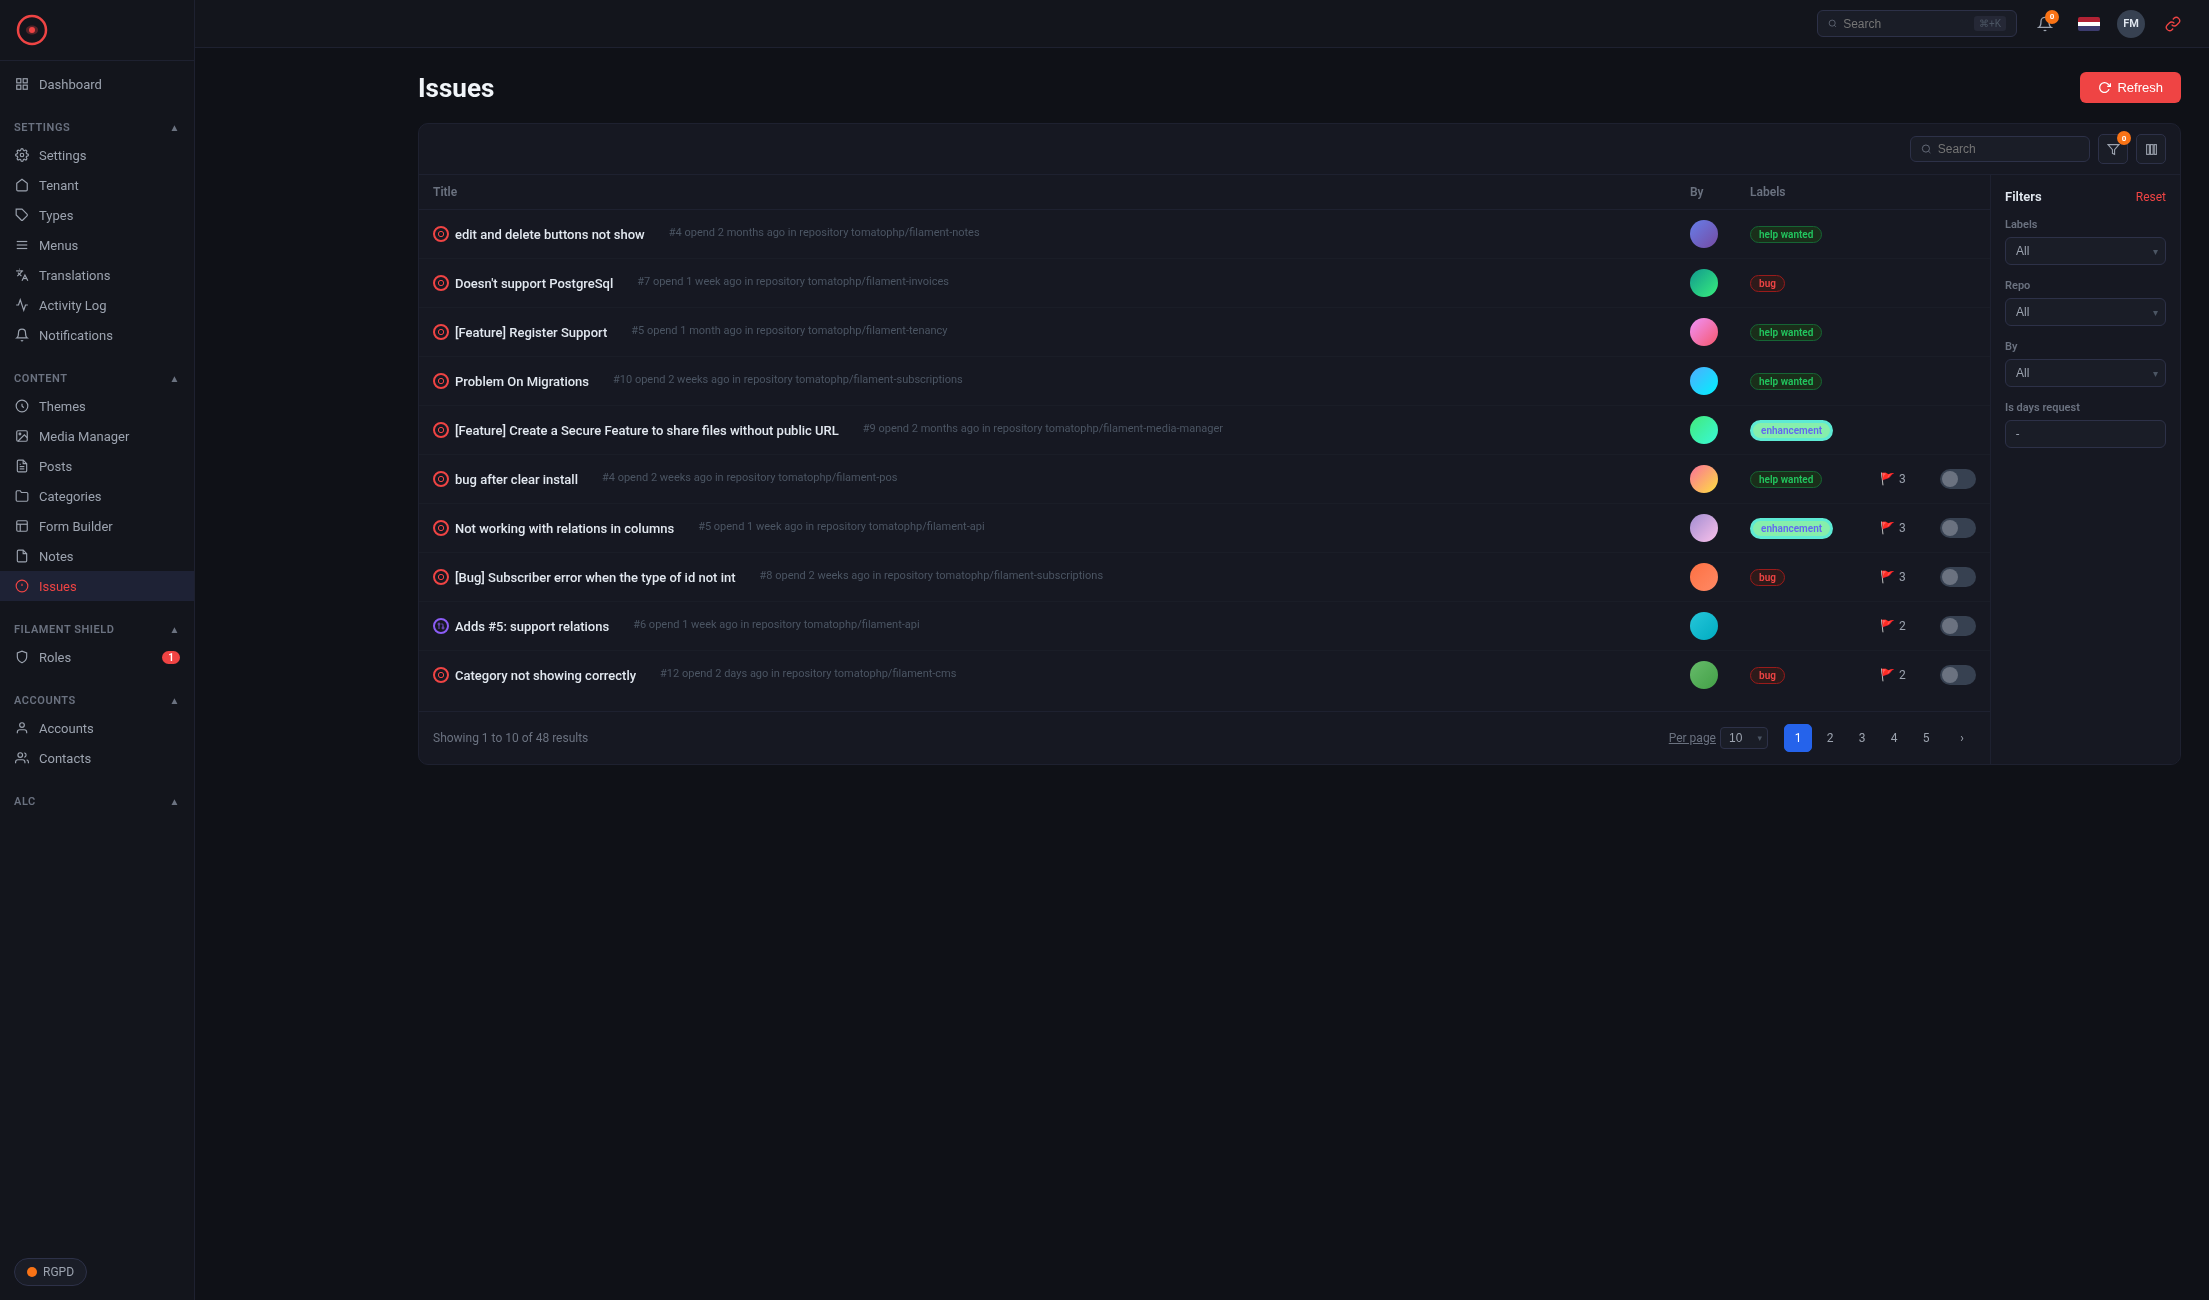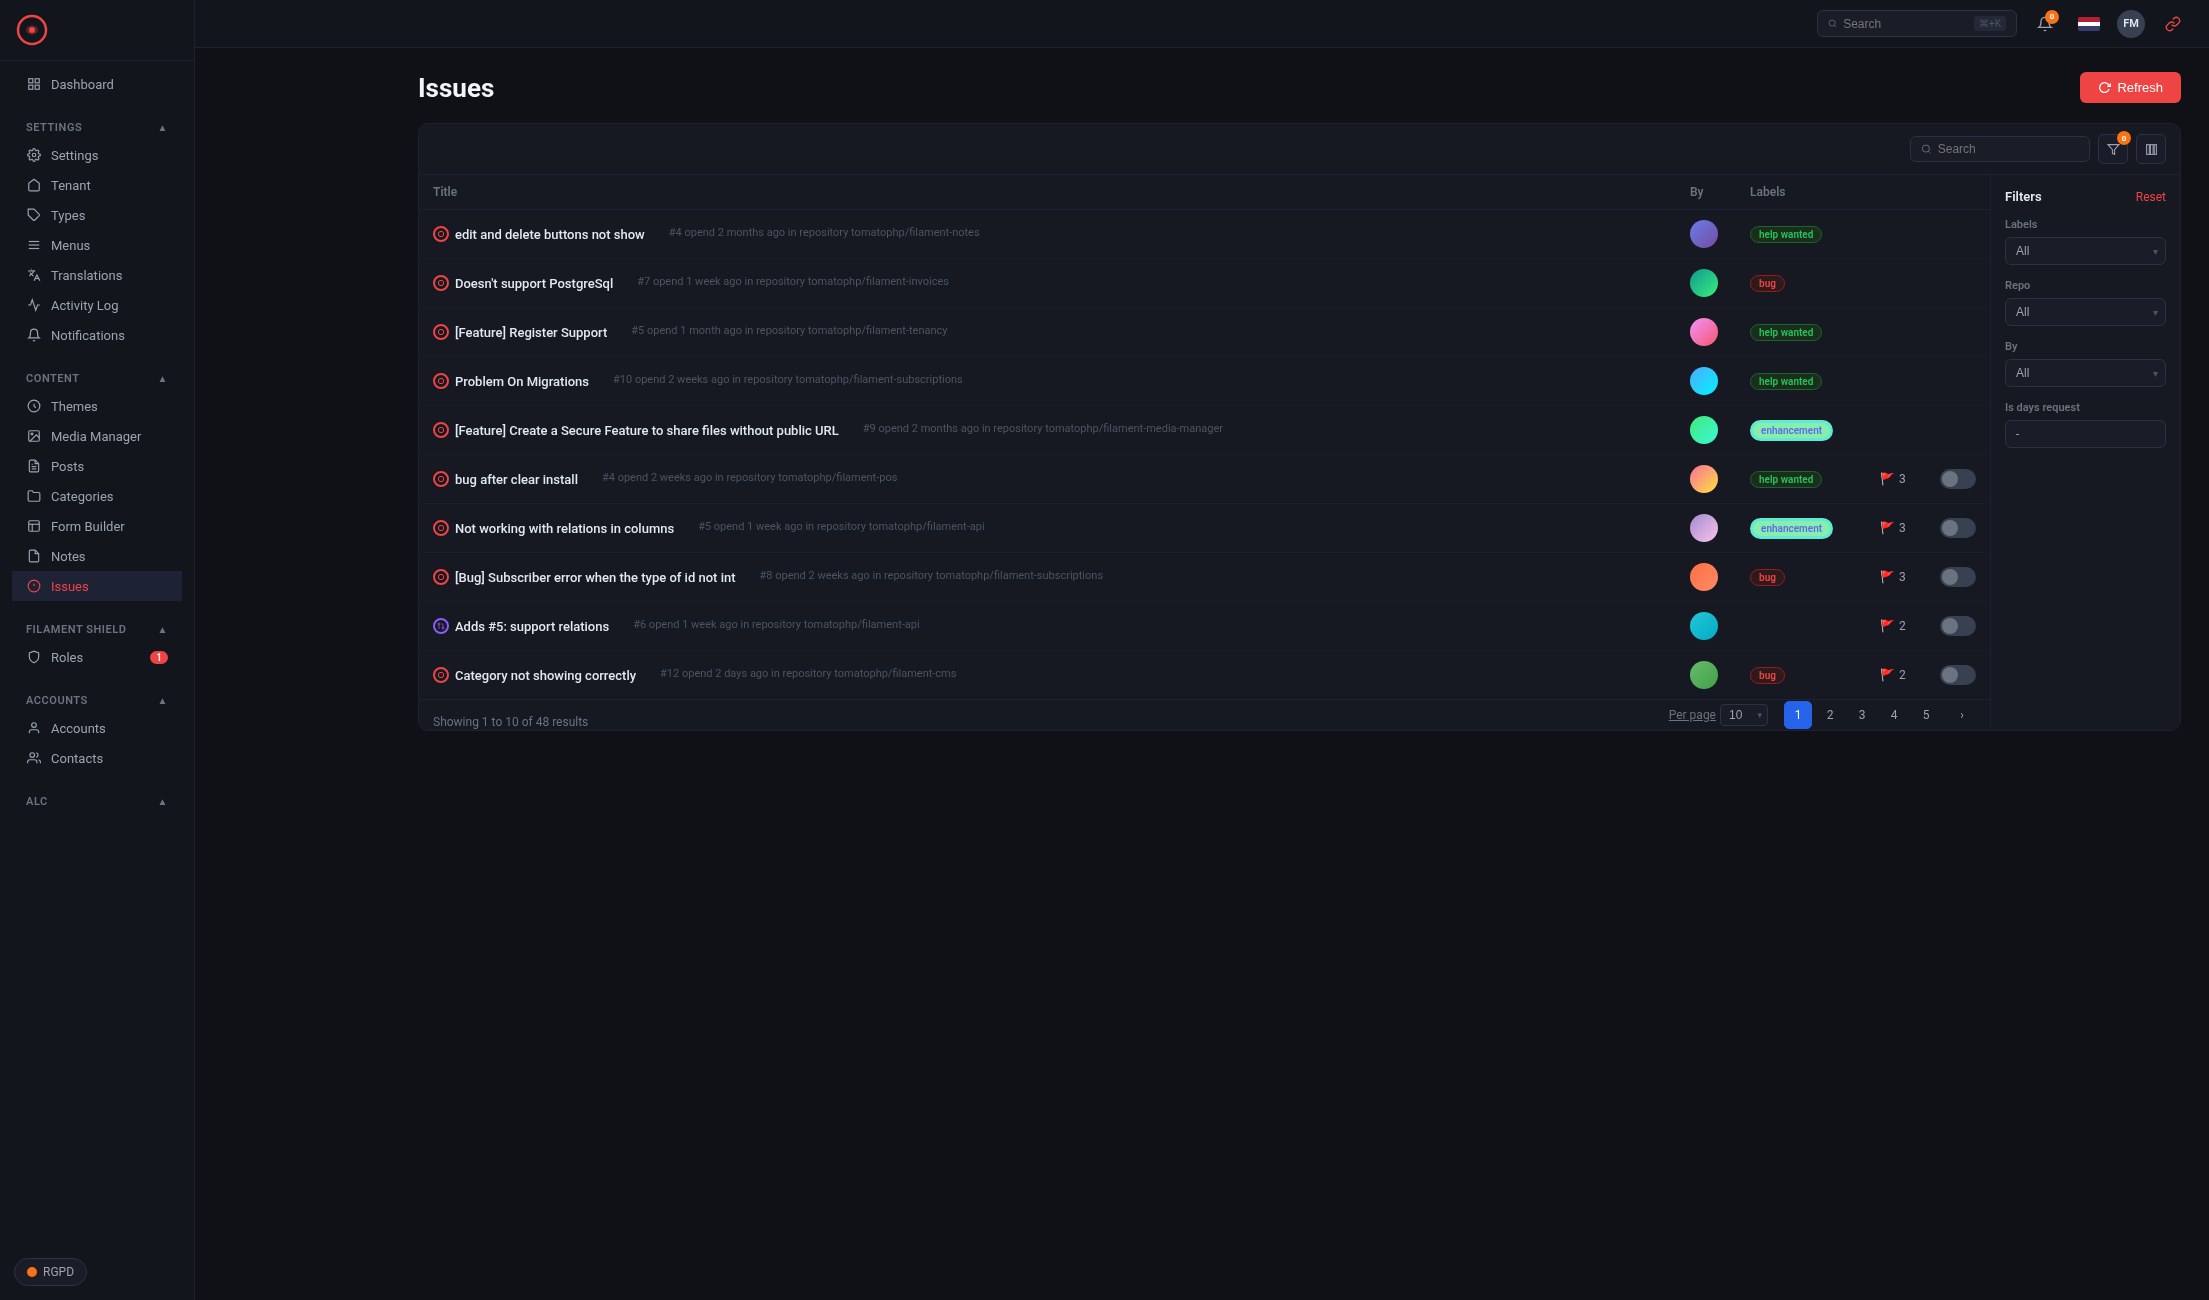--- a/index.html
+++ b/index.html
@@ -29,21 +29,21 @@
       display: flex;
       align-items: center;
       gap: 8px;
       border-bottom: 1px solid #1e2130;
     }
     .logo-icon {
       width: 32px;
       height: 32px;
     }
     .sidebar-section {
-      padding: 8px 12px;
+      padding: 8px 0;
     }
     .sidebar-section-header {
       display: flex;
       align-items: center;
       justify-content: space-between;
       padding: 6px 14px;
       font-size: 11px;
       font-weight: 600;
       color: #6b7280;
       text-transform: uppercase;
@@ -469,24 +469,25 @@
       border: 1px solid #2d3148;
       border-radius: 6px;
       color: #9ca3af;
       font-size: 12px;
       padding: 6px 10px;
     }
 
     
     .pagination-bar {
       display: flex;
-      align-items: flex-end;
+      align-items: center;
       justify-content: space-between;
-      padding: 1px 14px;
+      padding: 12px 14px;
       border-top: 1px solid #1e2130;
+      margin-top: 12px;
     }
     .pagination-info {
       font-size: 12px;
       color: #6b7280;
     }
     .pagination-controls {
       display: flex;
       align-items: center;
       gap: 4px;
     }

